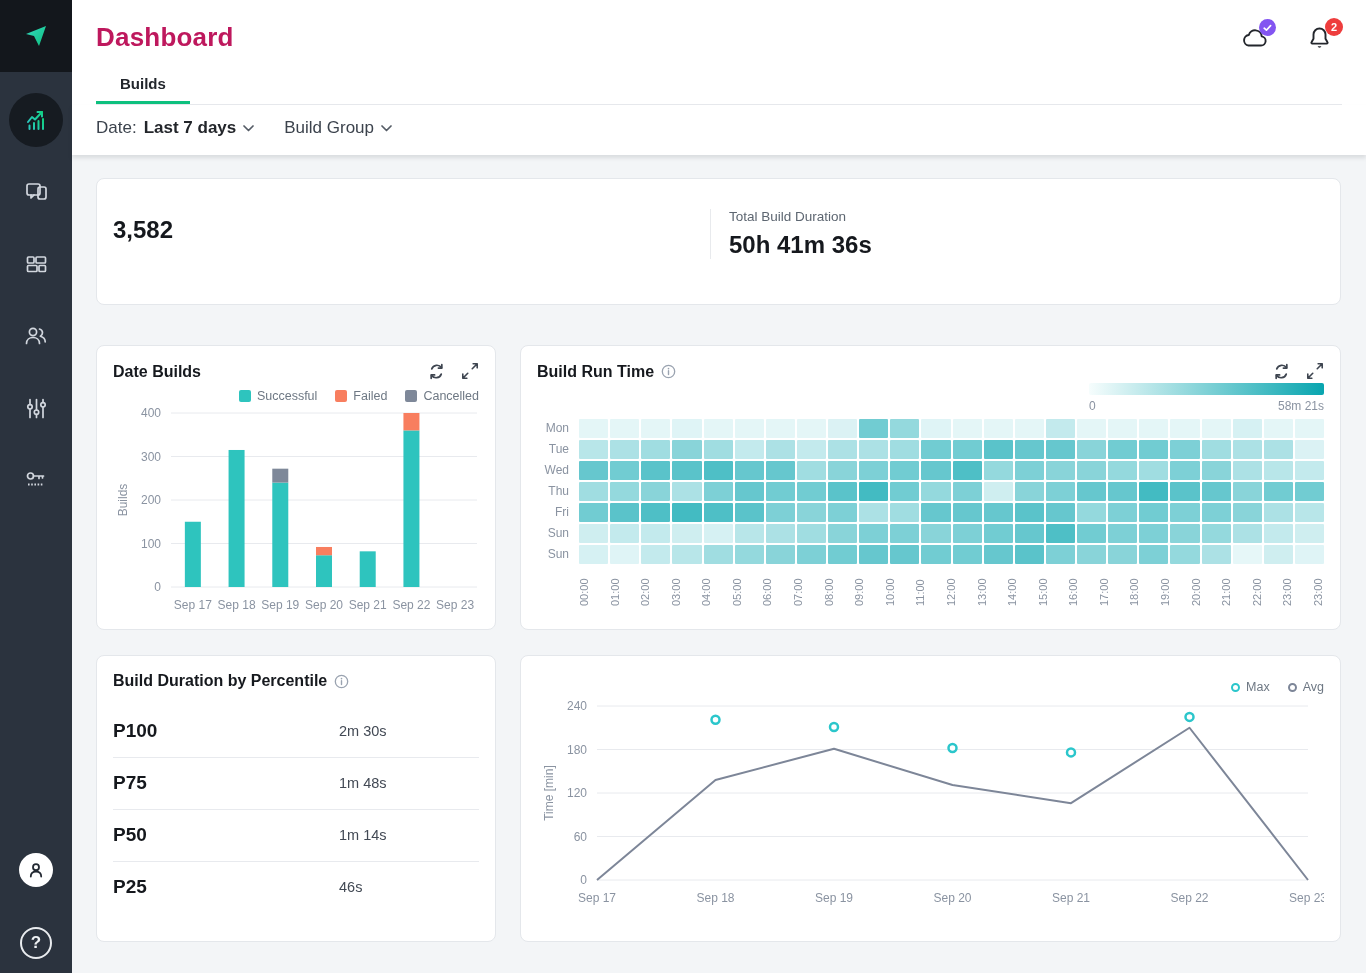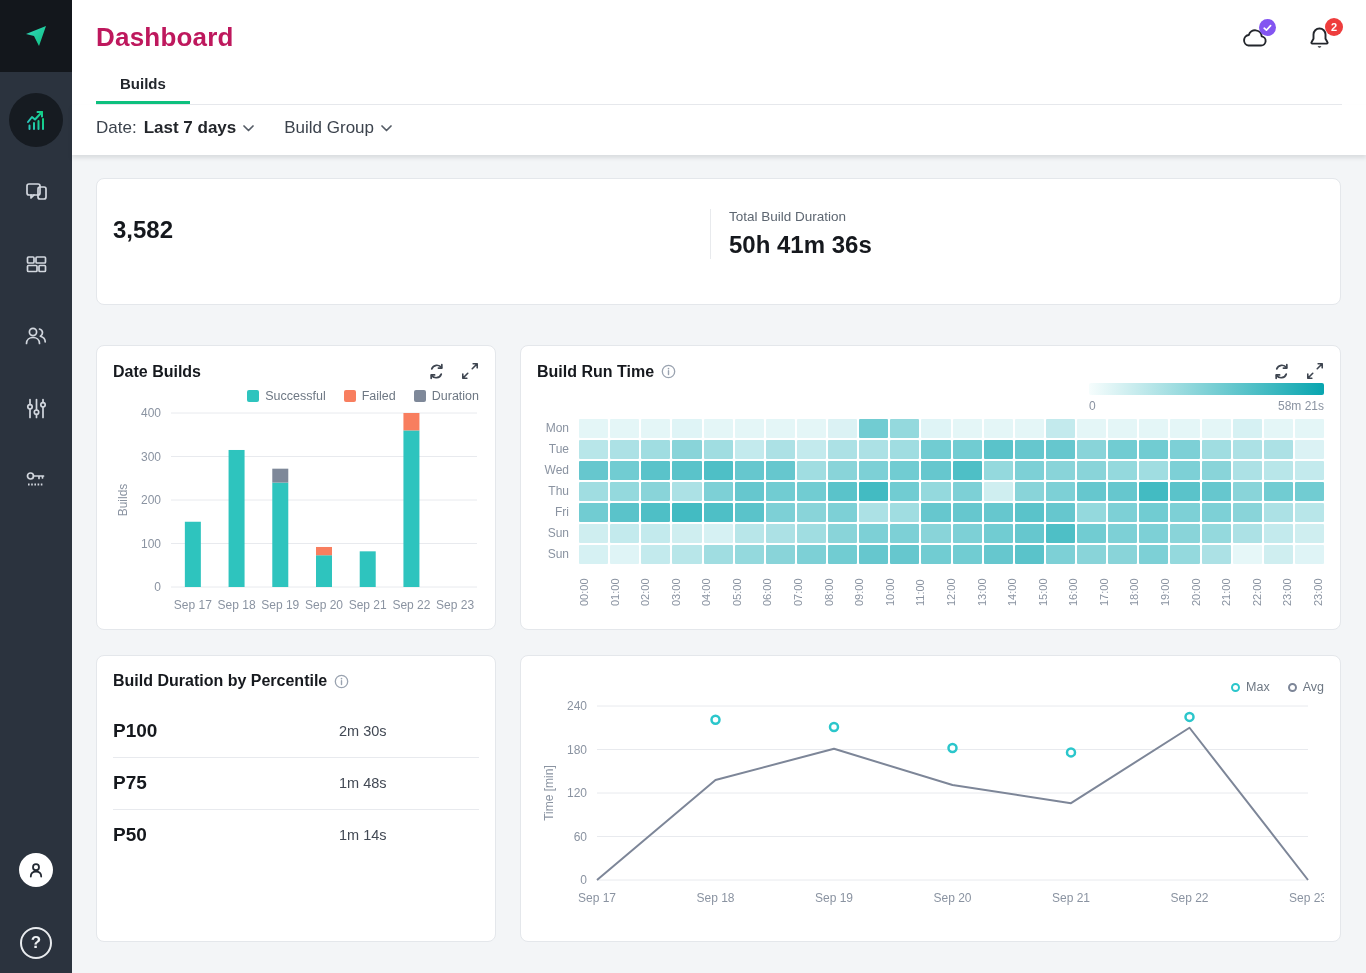--- a/index.html
+++ b/index.html
@@ -248,21 +248,21 @@
               <span class="legend-item">
                 <span class="legend-swatch" style="background: rgb(46, 196, 190);"></span>
                 <span>Successful</span>
               </span>
               <span class="legend-item">
                 <span class="legend-swatch" style="background: rgb(248, 126, 95);"></span>
                 <span>Failed</span>
               </span>
               <span class="legend-item">
                 <span class="legend-swatch" style="background: rgb(126, 136, 153);"></span>
-                <span>Duration</span>
+                <span>Cancelled</span>
               </span>
             </div>
           <div><svg width="368" height="218">
                 <line x1="58" x2="364" y1="10" y2="10" stroke="#e8eaee" stroke-width="1"></line>
                 <text x="48" y="14" text-anchor="end" font-size="12" fill="#8a93a1">400</text>
                 <line x1="58" x2="364" y1="53.5" y2="53.5" stroke="#e8eaee" stroke-width="1"></line>
                 <text x="48" y="57.5" text-anchor="end" font-size="12" fill="#8a93a1">300</text>
                 <line x1="58" x2="364" y1="97" y2="97" stroke="#e8eaee" stroke-width="1"></line>
                 <text x="48" y="101" text-anchor="end" font-size="12" fill="#8a93a1">200</text>
                 <line x1="58" x2="364" y1="140.5" y2="140.5" stroke="#e8eaee" stroke-width="1"></line>
@@ -546,20 +546,24 @@
                 <span class="pvalue">2m 30s</span>
               </div>
               <div class="prow">
                 <span class="plabel">P75</span>
                 <span class="pvalue">1m 48s</span>
               </div>
               <div class="prow">
                 <span class="plabel">P50</span>
                 <span class="pvalue">1m 14s</span>
               </div>
+              <div class="prow">
+                <span class="plabel">P25</span>
+                <span class="pvalue">46s</span>
+              </div>
             </div>
         </section>
 
         <section class="card row3">
           <div class="chart-legend">
               <span class="legend-item">
                 <span class="legend-ring" style="border-color: rgb(43, 198, 203);"></span>
                 <span>Max</span>
               </span>
               <span class="legend-item">

